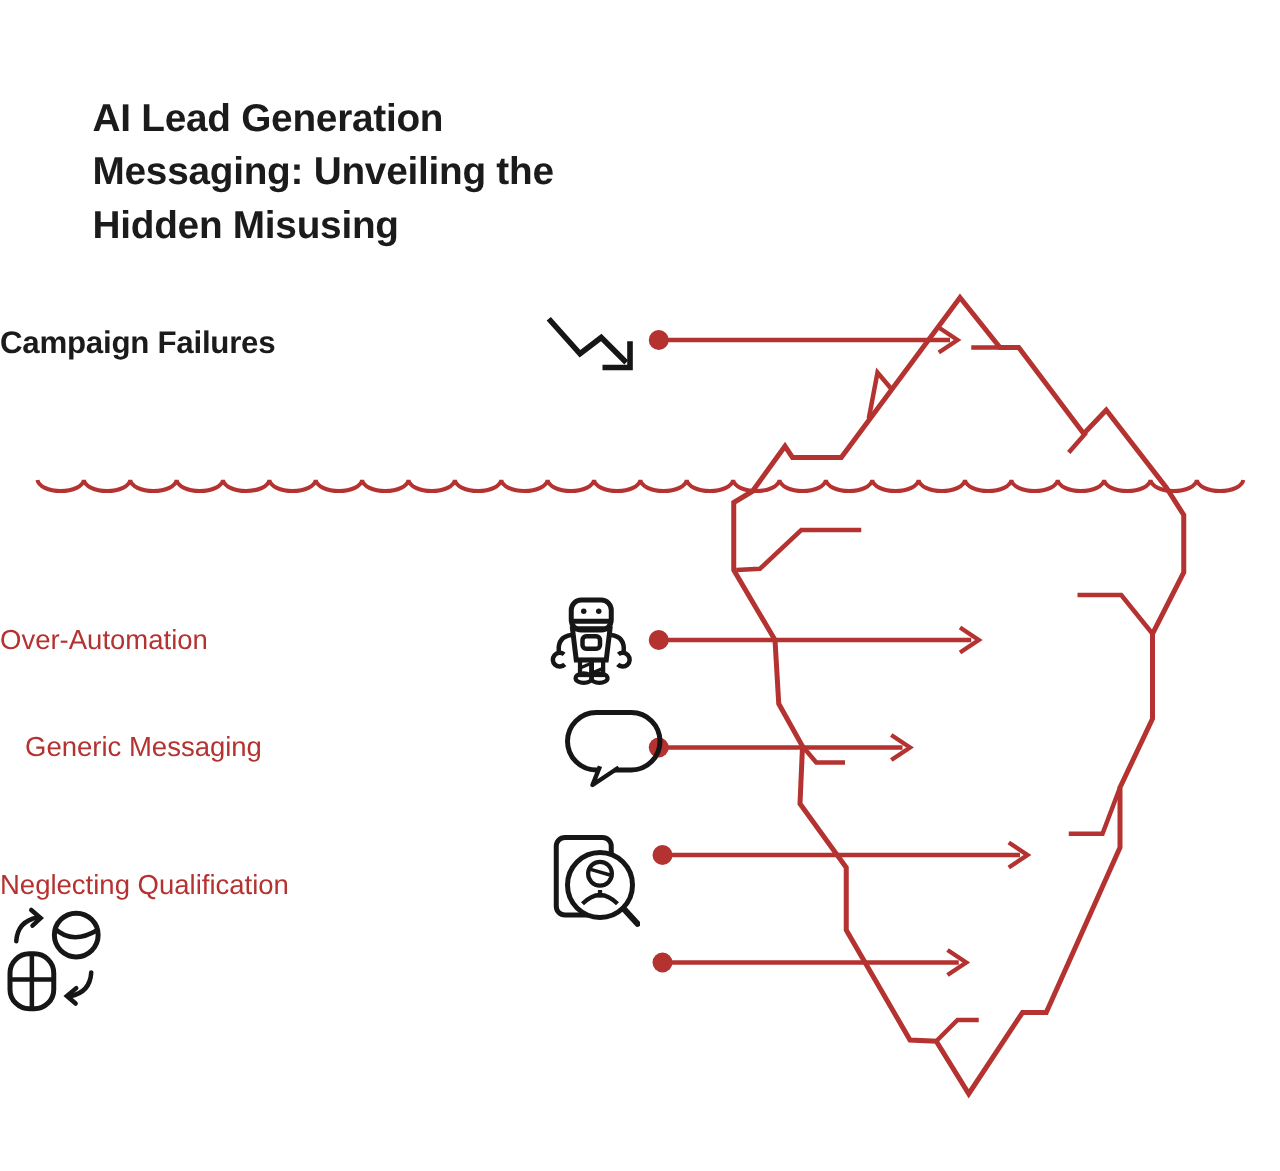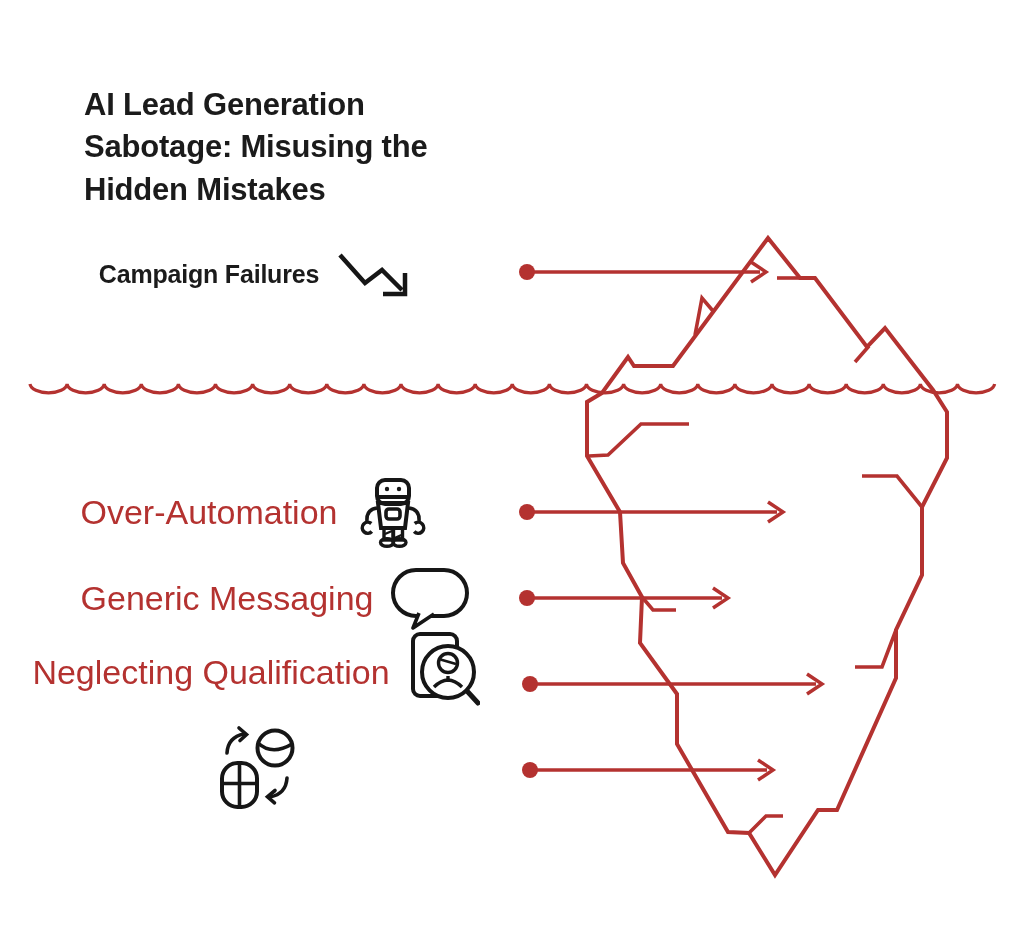--- a/index.html
+++ b/index.html
@@ -13,35 +13,35 @@
     background:var(--background);
     font-family:"Liberation Sans",sans-serif;
     overflow:hidden;
   }
   .scene{position:absolute;left:0;top:0;width:1024px;height:937px;}
   .stroke-red{stroke:var(--red);fill:none;}
   .fill-red{fill:var(--red);stroke:none;}
   .stroke-ink{stroke:#161616;fill:none;}
   .fill-ink{fill:#161616;stroke:none;}
   .title{
-    position:absolute;left:72px;top:72px;margin:12px;
+    position:absolute;left:72px;top:72px;margin:2px;
     font-size:31px;line-height:1.37;font-weight:bold;
     color:var(--ink);letter-spacing:-.2px;
   }
   .row{
     position:absolute;left:0;width:512px;height:96px;
-    display:flex;align-items:center;justify-content:center;gap:16px;
+    display:flex;align-items:center;justify-content:space-between;gap:16px;
   }
   .row .icon{display:flex;align-items:center;justify-content:center;flex:0 0 auto;}
-  .label{font-size:34px;color:var(--red);white-space:nowrap;}
+  .label{font-size:22px;color:var(--red);white-space:nowrap;}
   .label-dark{font-size:25px;font-weight:bold;color:var(--ink);white-space:nowrap;letter-spacing:-.2px;}
   .row-cf{top:226px;}
   .row-oa{top:464px;}
   .row-gm{top:550px;margin-left:20px;}
-  .row-nq{top:624px;}
+  .row-nq{top:660px;}
   .row-ma{top:722px;}
 </style>
 </head>
 <body>
 
 <div class="canvas">
 
   <svg class="scene" viewBox="0 0 1024 937" aria-hidden="true">
 
     <g>
@@ -82,22 +82,22 @@
     </g>
     <g>
       <circle class="fill-red" cx="530" cy="770" r="8"></circle>
       <line class="stroke-red" stroke-width="3.5" x1="530" y1="770" x2="767" y2="770"></line>
       <path class="stroke-red" stroke-width="3.5" d="M758,760 L773,770 L758,780"></path>
     </g>
   </svg>
 
   <h1 class="title">
     <div>AI Lead Generation</div>
-    <div>Sabotage: Misusing the</div>
-    <div>Hidden Mistakes</div>
+    <div>Messaging: Unveiling the</div>
+    <div>Hidden Misusing</div>
   </h1>
 
   <div class="row row-cf">
     <span class="label-dark">Campaign Failures</span>
     <span class="icon">
       <svg width="78" height="48" viewBox="0 0 78 48">
         <path class="stroke-ink" stroke-width="4.5" d="M5,5 L30,33 L47,20 L67,40"></path>
         <path class="stroke-ink" stroke-width="4.5" d="M70,23 L70,44 L48,44"></path>
       </svg>
     </span>

